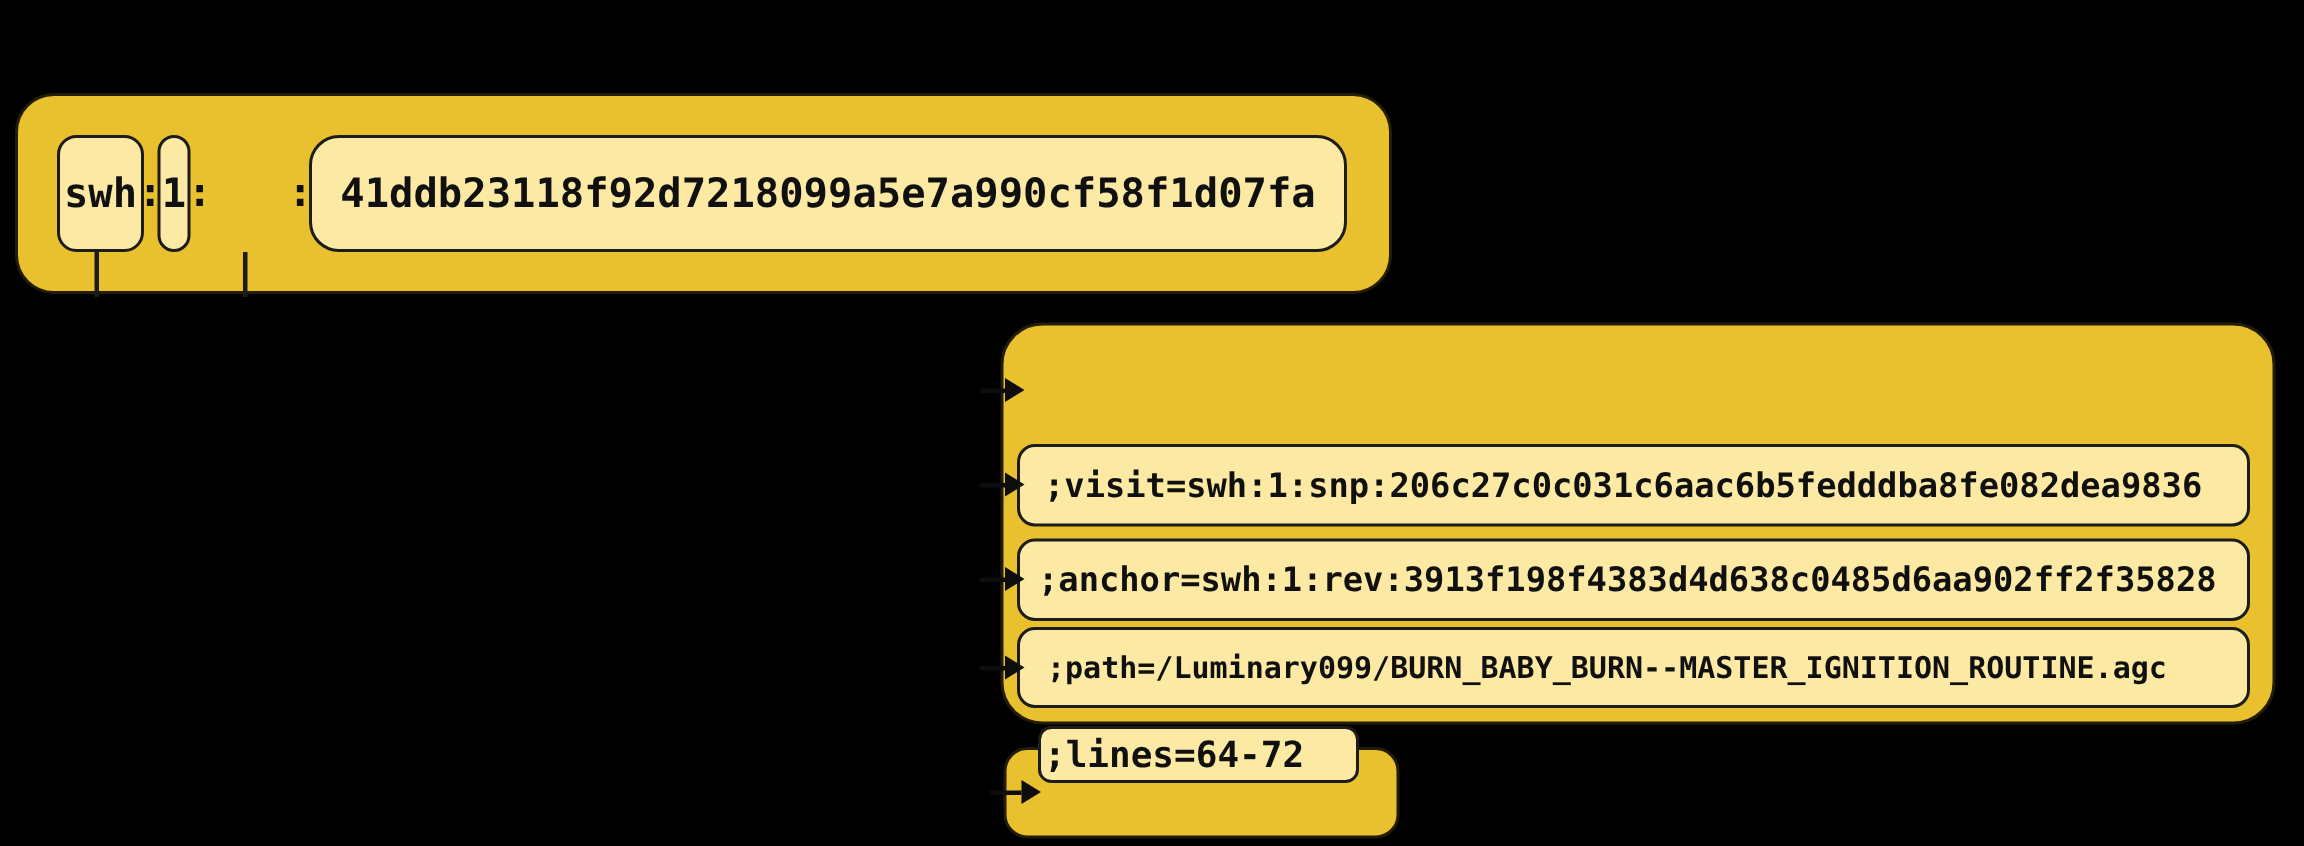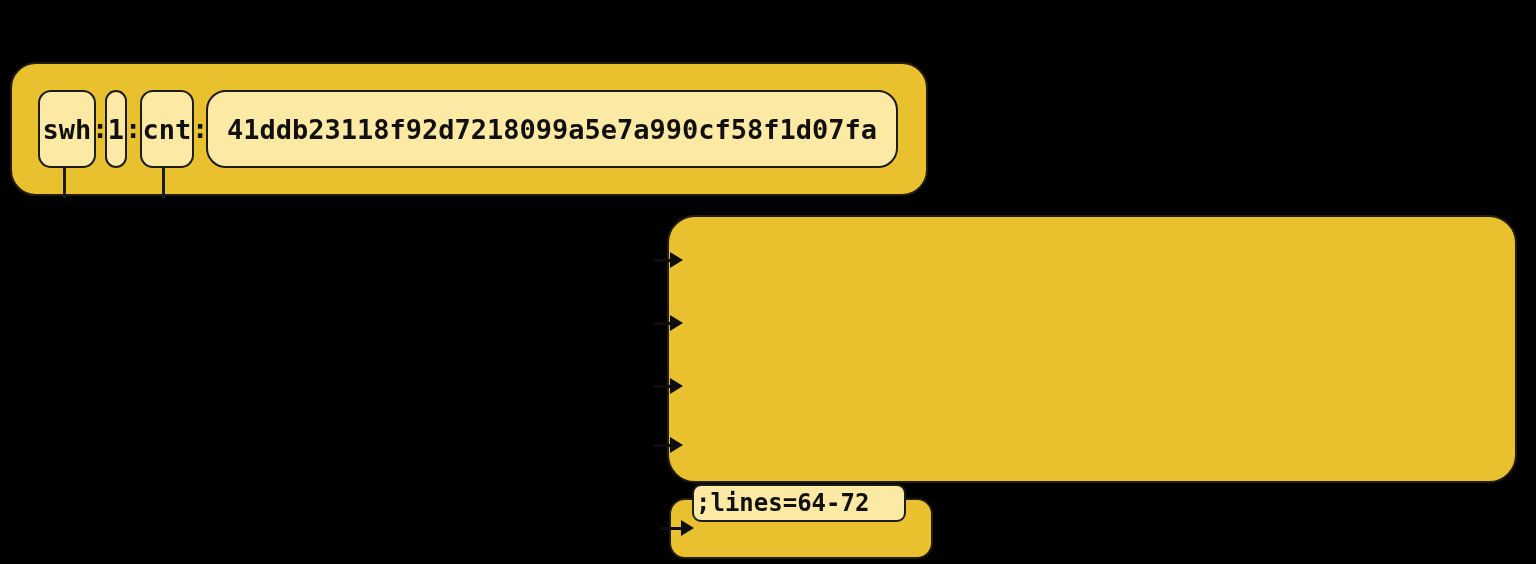--- a/index.html
+++ b/index.html
@@ -66,25 +66,27 @@
   <div class="gold core-gold">
     <div class="vline v-ver" style="left:101px;"></div>
     <div class="vline v-id" style="left:544px;"></div>
     <div class="vline v-sch" style="left:51px; top:104px;"></div>
     <div class="vline v-type" style="left:150px; top:104px;"></div>
   </div>
   <div class="cream tok tok-scheme centered">swh</div>
   <span class="colon c1">:</span>
   <div class="cream tok tok-ver centered">1</div>
   <span class="colon c2">:</span>
-  <div class="cream tok tok-type centered">cnt</div>
   <span class="colon c3">:</span>
   <div class="cream tok tok-id centered">41ddb23118f92d7218099a5e7a990cf58f1d07fa</div>
 
   <div class="gold qual-gold"></div>
+  <div class="cream qrow q-visit">;visit=swh:1:snp:206c27c0c031c6aac6b5fedddba8fe082dea9836</div>
+  <div class="cream qrow q-anchor">;anchor=swh:1:rev:3913f198f4383d4d638c0485d6aa902ff2f35828</div>
+  <div class="cream qrow q-path">;path=/Luminary099/BURN_BABY_BURN--MASTER_IGNITION_ROUTINE.agc</div>
 
   <div class="arrow a-origin">
       <span class="shaft"></span>
       <span class="head"></span>
     </div>
   <div class="arrow a-visit">
       <span class="shaft"></span>
       <span class="head"></span>
     </div>
   <div class="arrow a-anchor">

